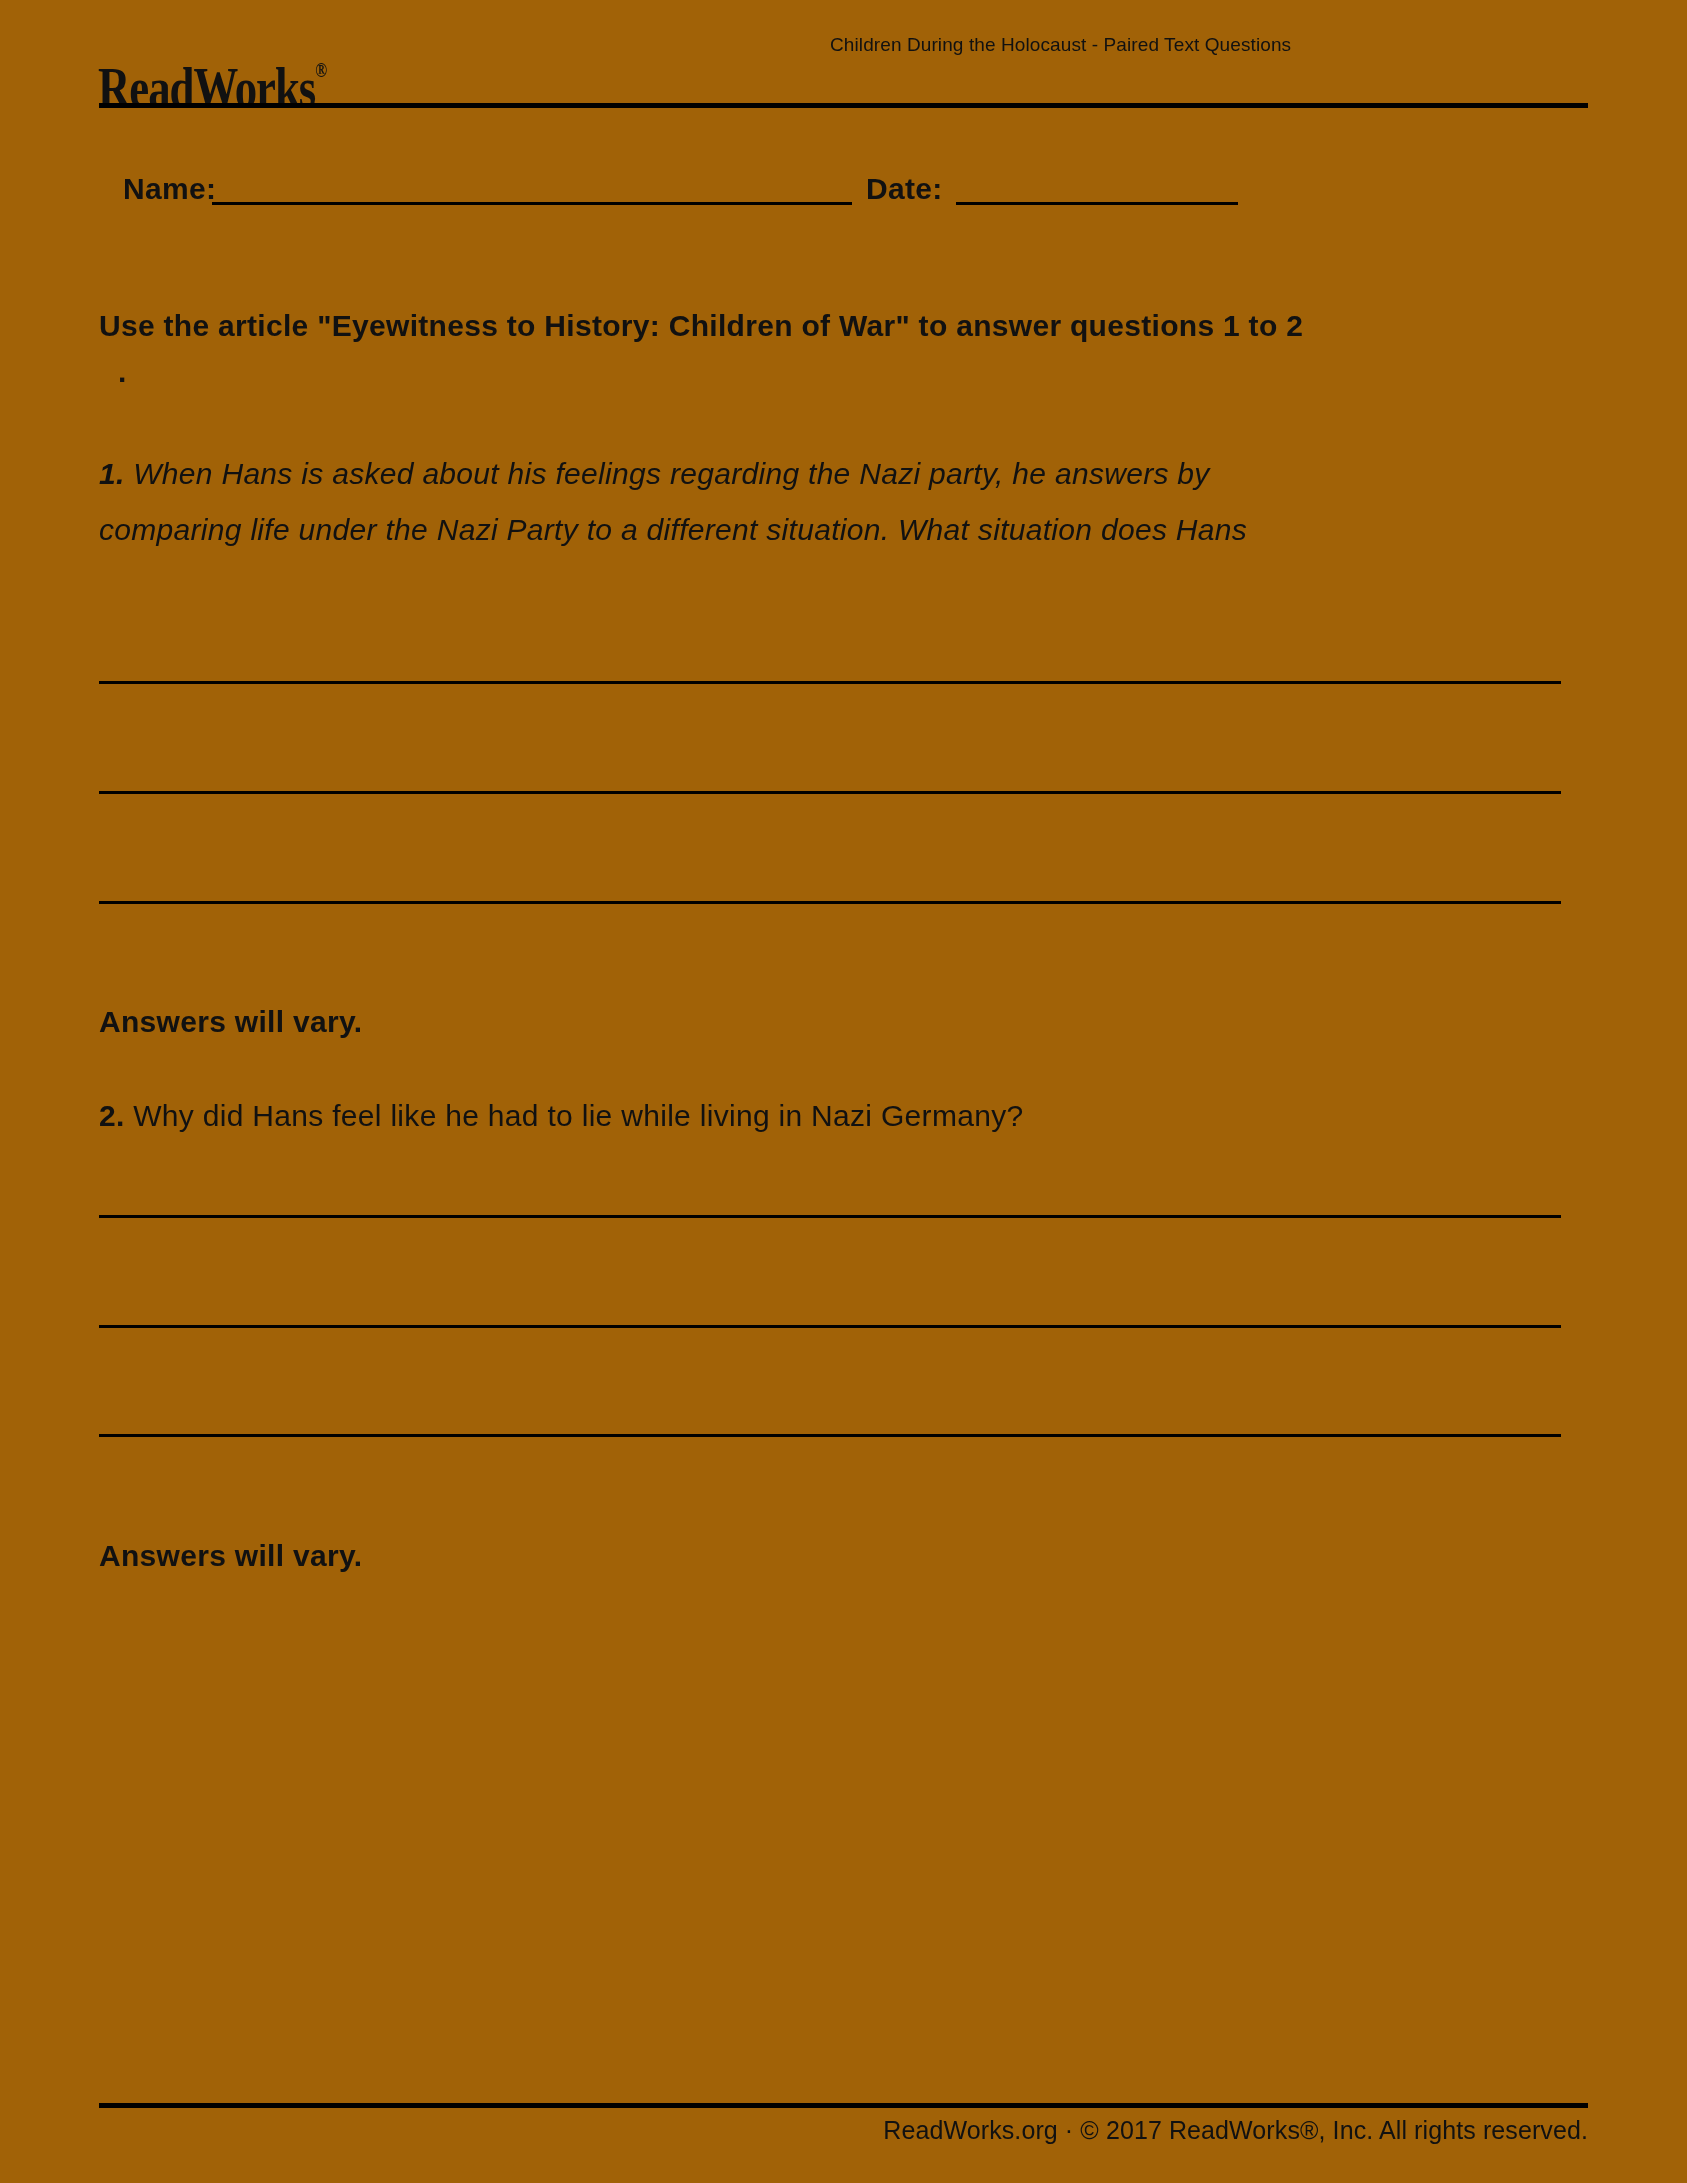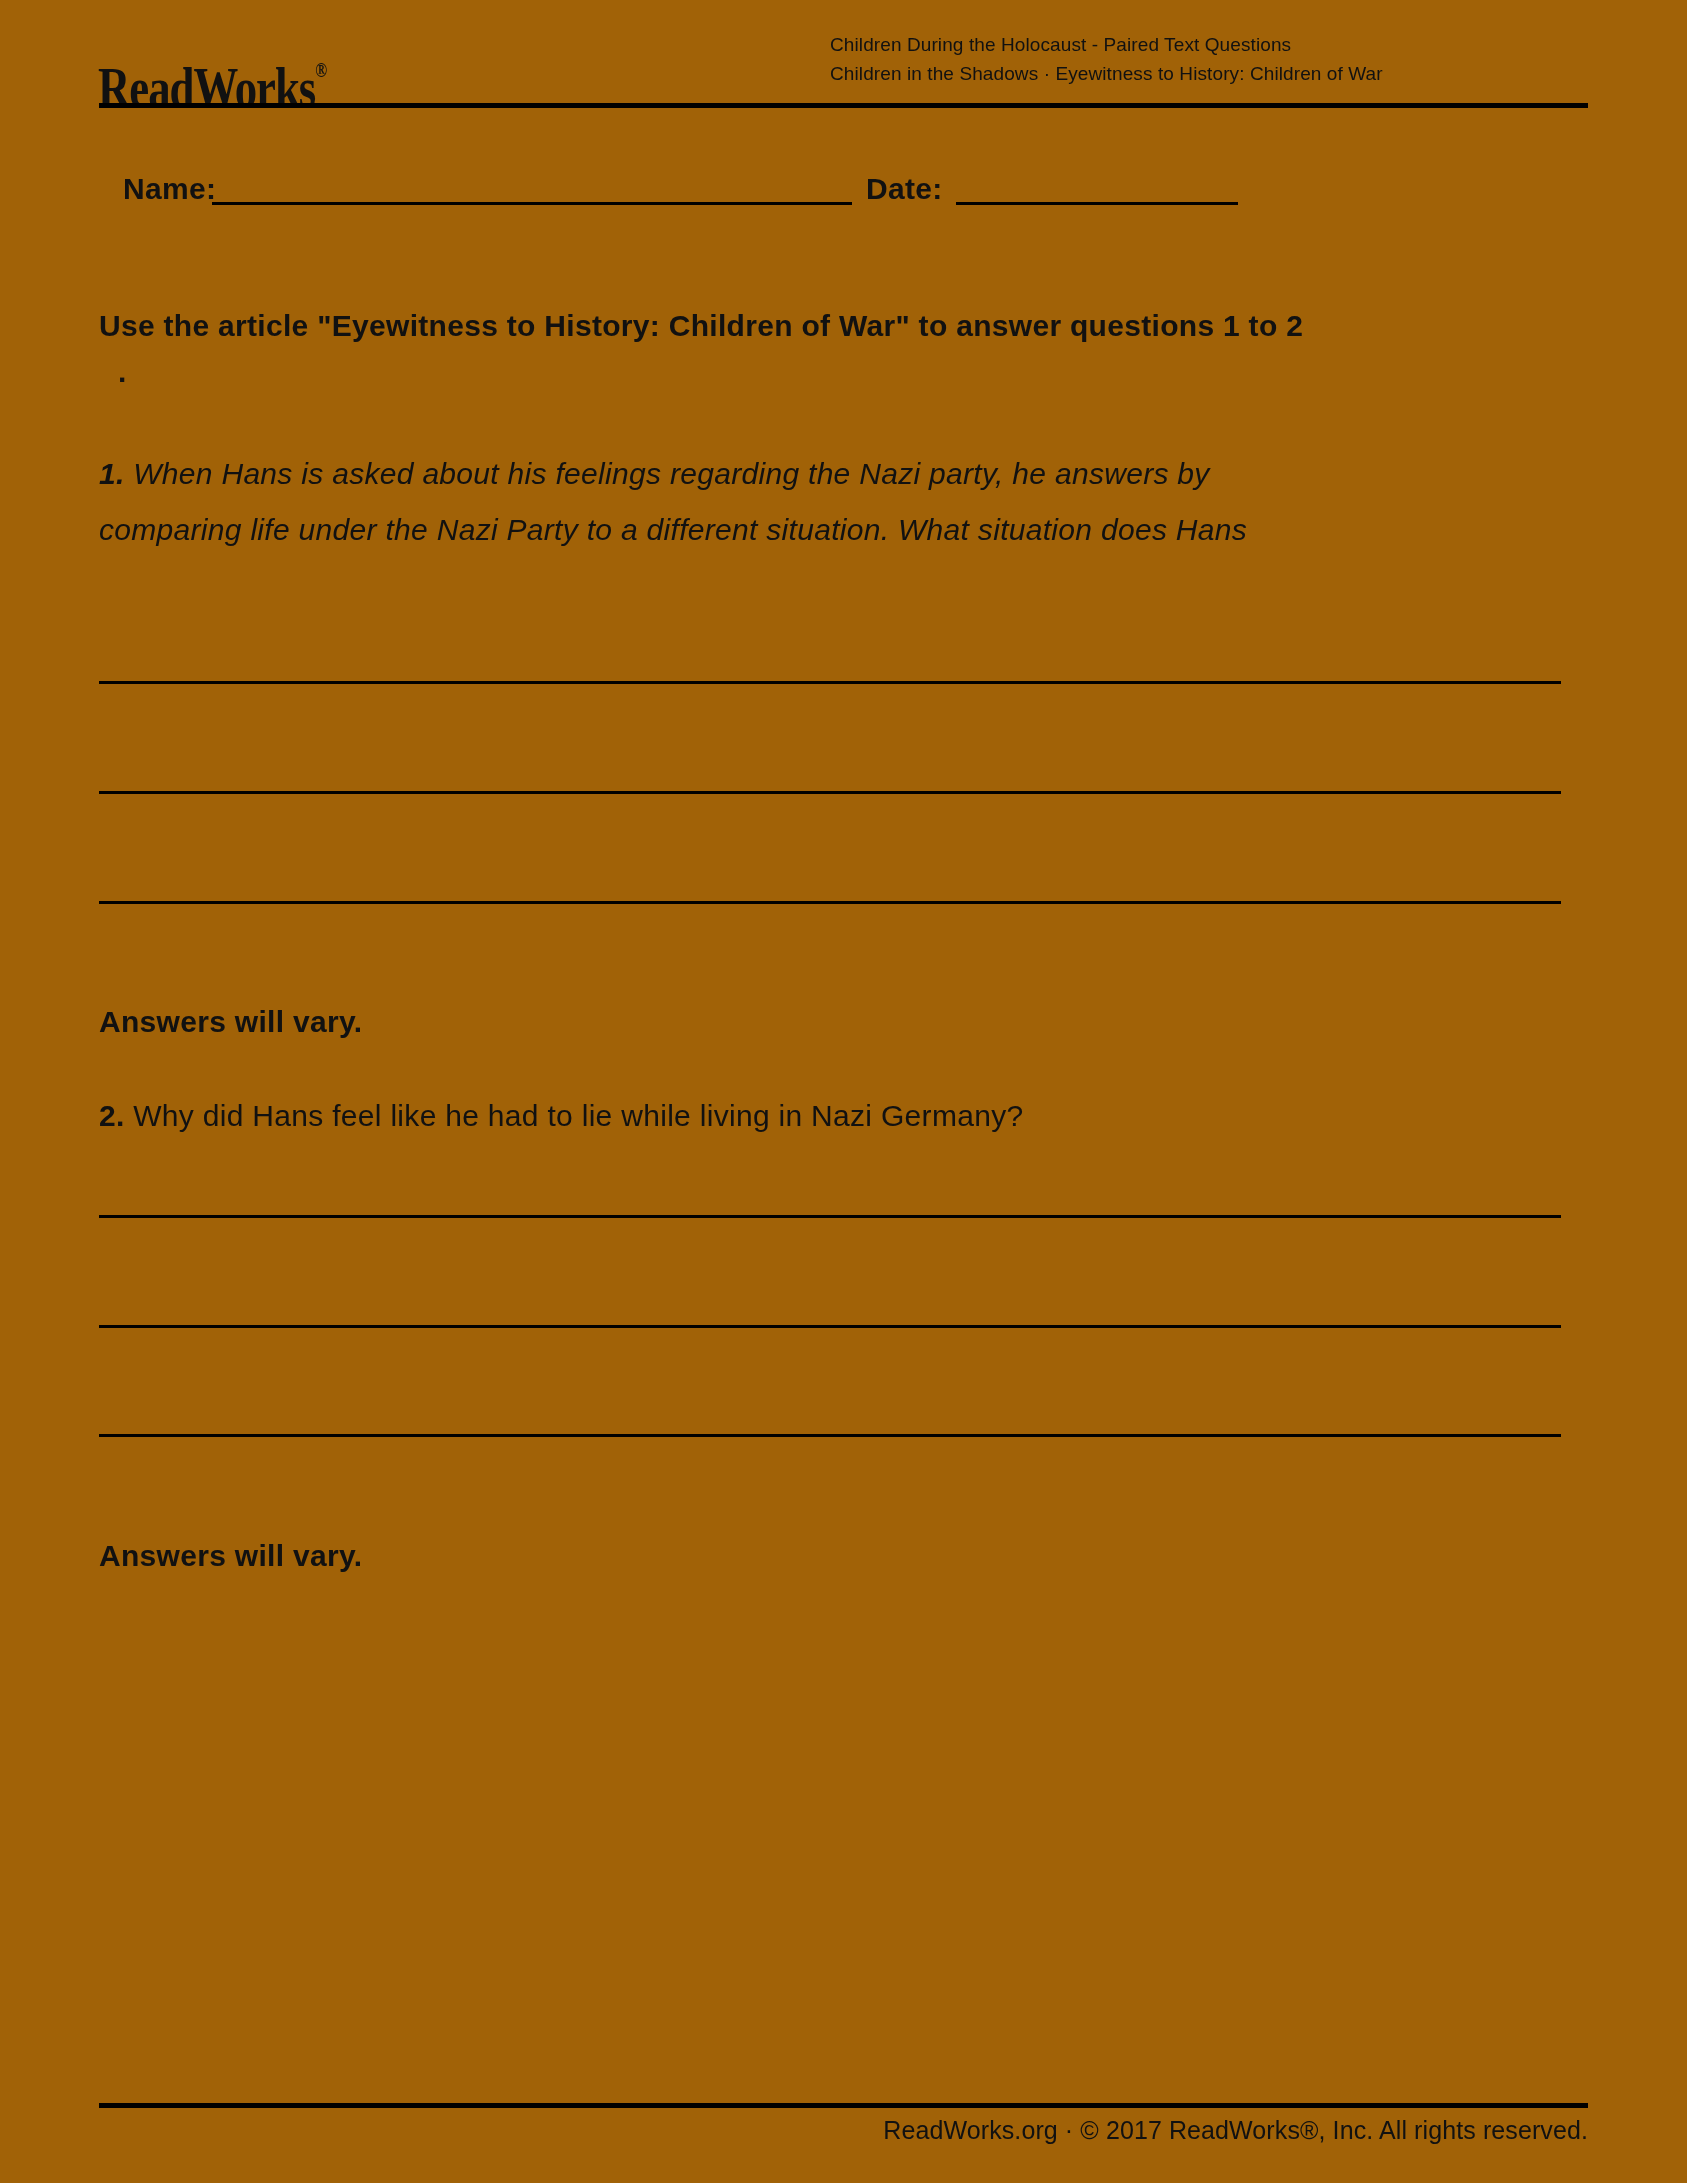--- a/index.html
+++ b/index.html
@@ -142,21 +142,20 @@
 </style>
 </head>
 <body>
 
 <div class="page">
 
   <div class="logo"><span>ReadWorks</span><span class="reg">®</span></div>
 
   <div class="header-titles">
     <div>Children During the Holocaust - Paired Text Questions</div>
-    <div>Children in the Shadows · Eyewitness to History: Children of War</div>
   </div>
 
   <div class="rule header-rule"></div>
 
   <div class="label name-label">Name:</div>
   <div class="write-line name-line"></div>
   <div class="label date-label">Date:</div>
   <div class="write-line date-line"></div>
 
   <div class="instructions">Use the article "Eyewitness to History: Children of War" to answer questions 1 to 2</div>

